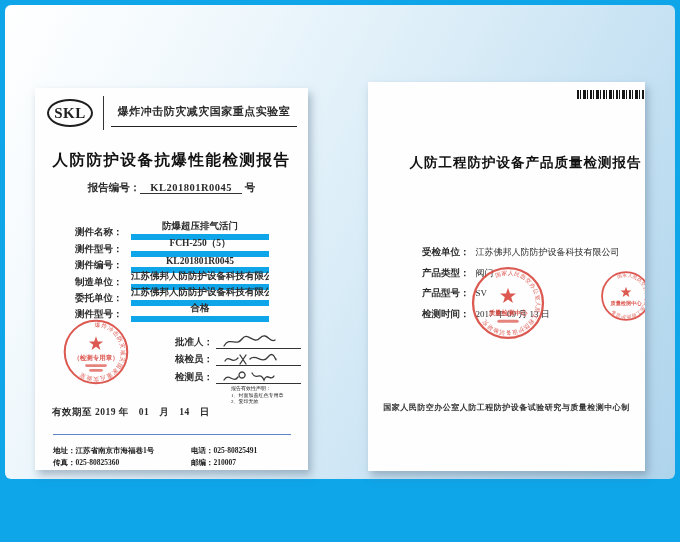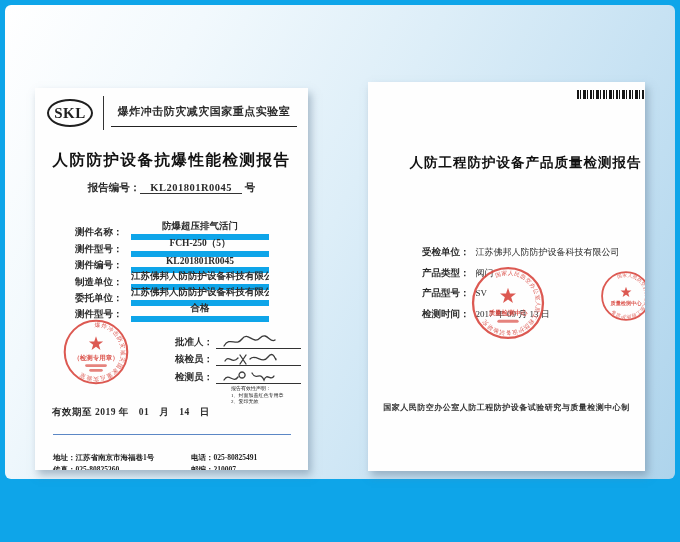--- a/index.html
+++ b/index.html
@@ -39,21 +39,21 @@
   .sig-row { display:flex; align-items:flex-end; height:17.5px; }
   .sig-label { font-size:9.5px; font-weight:bold; }
   .sig-line { flex:1; border-bottom:1px solid #333; margin-left:3px; height:15px; position:relative; }
   .sig-line svg { position:absolute; left:4px; bottom:-2px; }
 
   
   .date-row { position:absolute; left:17px; font-size:9.5px; font-weight:bold; letter-spacing:0.5px; white-space:nowrap; }
   .note { position:absolute; left:196px; top:298px; width:90px; font-size:5px; line-height:6.5px; color:#222; }
 
   
-  .l-footer { position:absolute; left:18px; top:346px; width:238px; border-top:1.5px solid #5b87c5; padding-top:17px;
+  .l-footer { position:absolute; left:18px; top:346px; width:238px; border-top:1.5px solid #5b87c5; padding-top:10px;
     font-size:7.5px; font-weight:bold; color:#222; }
   .l-footer .fr { display:flex; line-height:12px; }
   .l-footer .fc1 { width:138px; white-space:nowrap; }
   .l-footer .fc2 { flex:1; white-space:nowrap; }
 
   
   .barcode { position:absolute; left:209px; top:8px; width:70px; height:9px;
     background:repeating-linear-gradient(90deg,#161616 0 2px,#fff 2px 3px,#161616 3px 4px,#fff 4px 6px,#161616 6px 9px,#fff 9px 10px,#161616 10px 11px,#fff 11px 13px); }
   .r-title { position:absolute; left:0; top:72px; width:100%; text-align:center;
     font-weight:bold; font-size:13.5px; letter-spacing:1px; color:#111;padding-left:38px; }

